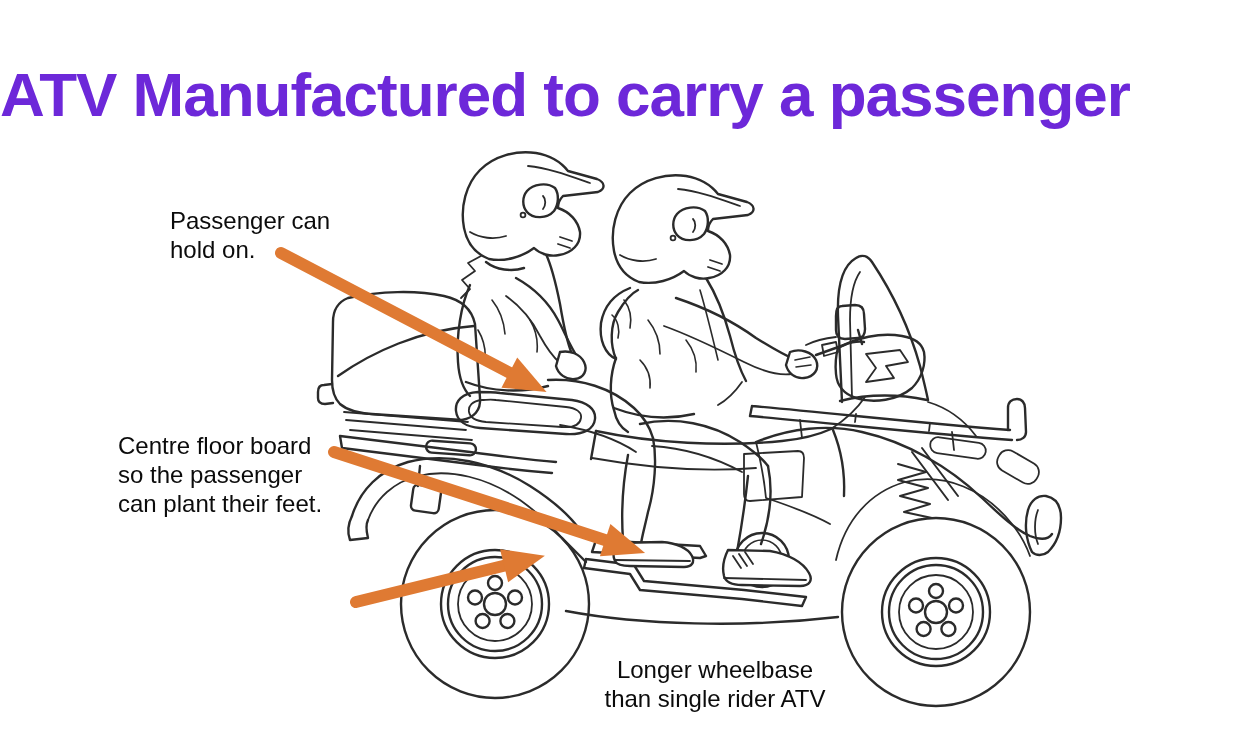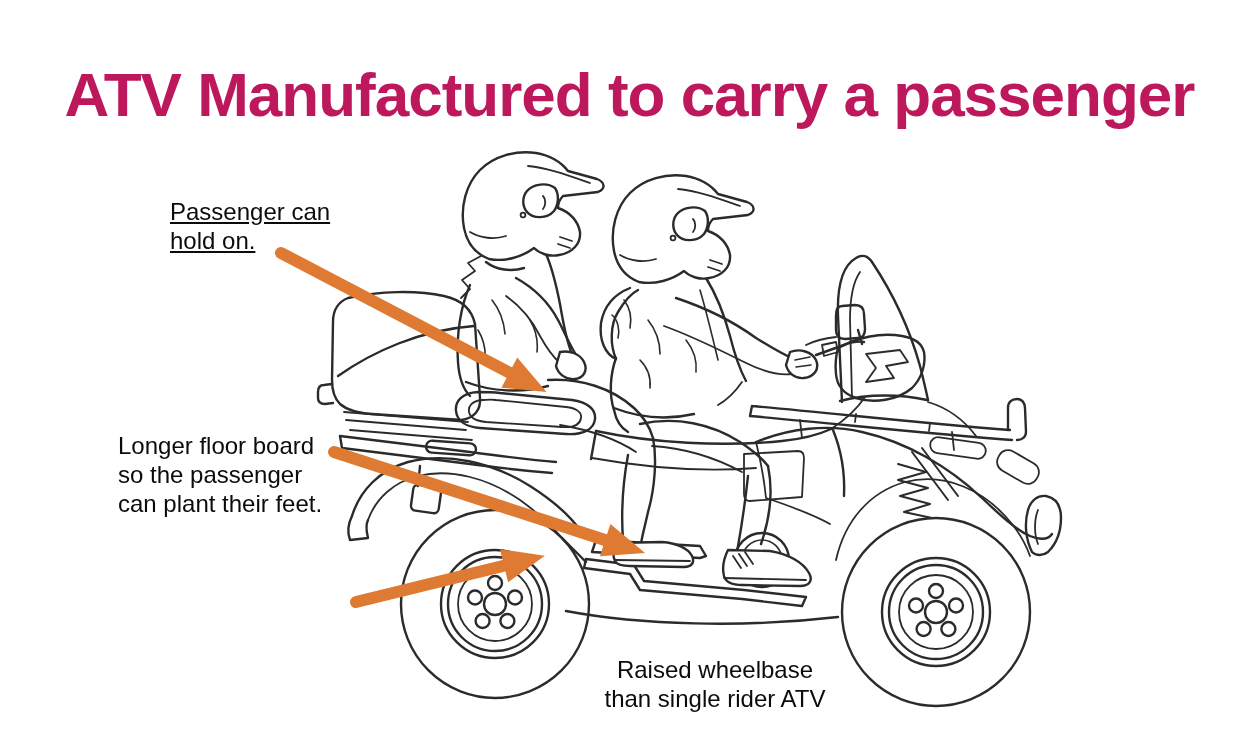--- a/index.html
+++ b/index.html
@@ -6,37 +6,37 @@
   .canvas{
     position:relative;
     width:1259px;height:756px;
     background:#ffffff;
     font-family:"Liberation Sans", sans-serif;
     overflow:hidden;
   }
   .title{
     position:absolute;
     top:44px;left:0;right:0;
-    text-align:center;
+    text-align:left;
     font-size:62px;
     font-weight:bold;
     letter-spacing:-1px;
     line-height:1;
-    color:#be185d;
+    color:#6d28d9;
     white-space:nowrap;
     margin-top:20px;
   }
   .label{
     position:absolute;
     font-size:24px;
     line-height:29px;
     color:#0b0b0b;
     white-space:pre-line;
   }
-  .label-passenger-hold{left:170px;top:197px;text-decoration:underline;}
+  .label-passenger-hold{left:170px;top:206px;}
   .label-floor-board{left:118px;top:431px;}
   .label-centre-gravity{left:135px;top:576px;}
   .label-wheelbase{left:555px;top:655px;width:320px;text-align:center;}
   svg.art{position:absolute;left:0;top:0;width:1259px;height:756px;}
 </style>
 </head>
 <body>
 
 <div class="canvas">
 
@@ -188,21 +188,21 @@
       <line x1="334" y1="452" x2="608" y2="541" marker-end="url(#arrowhead)" stroke="#DF7A33"></line>
       <line x1="356" y1="602" x2="507" y2="565" marker-end="url(#arrowhead)" stroke="#DF7A33"></line>
     </g>
   </svg>
 
   <h1 class="title">ATV Manufactured to carry a passenger</h1>
 
   <div class="label label-passenger-hold">Passenger can
 hold on.</div>
 
-  <div class="label label-floor-board">Longer floor board
+  <div class="label label-floor-board">Centre floor board
 so the passenger
 can plant their feet.</div>
 
 
-  <div class="label label-wheelbase">Raised wheelbase
+  <div class="label label-wheelbase">Longer wheelbase
 than single rider ATV</div>
 
 </div>
 
 </body></html>

